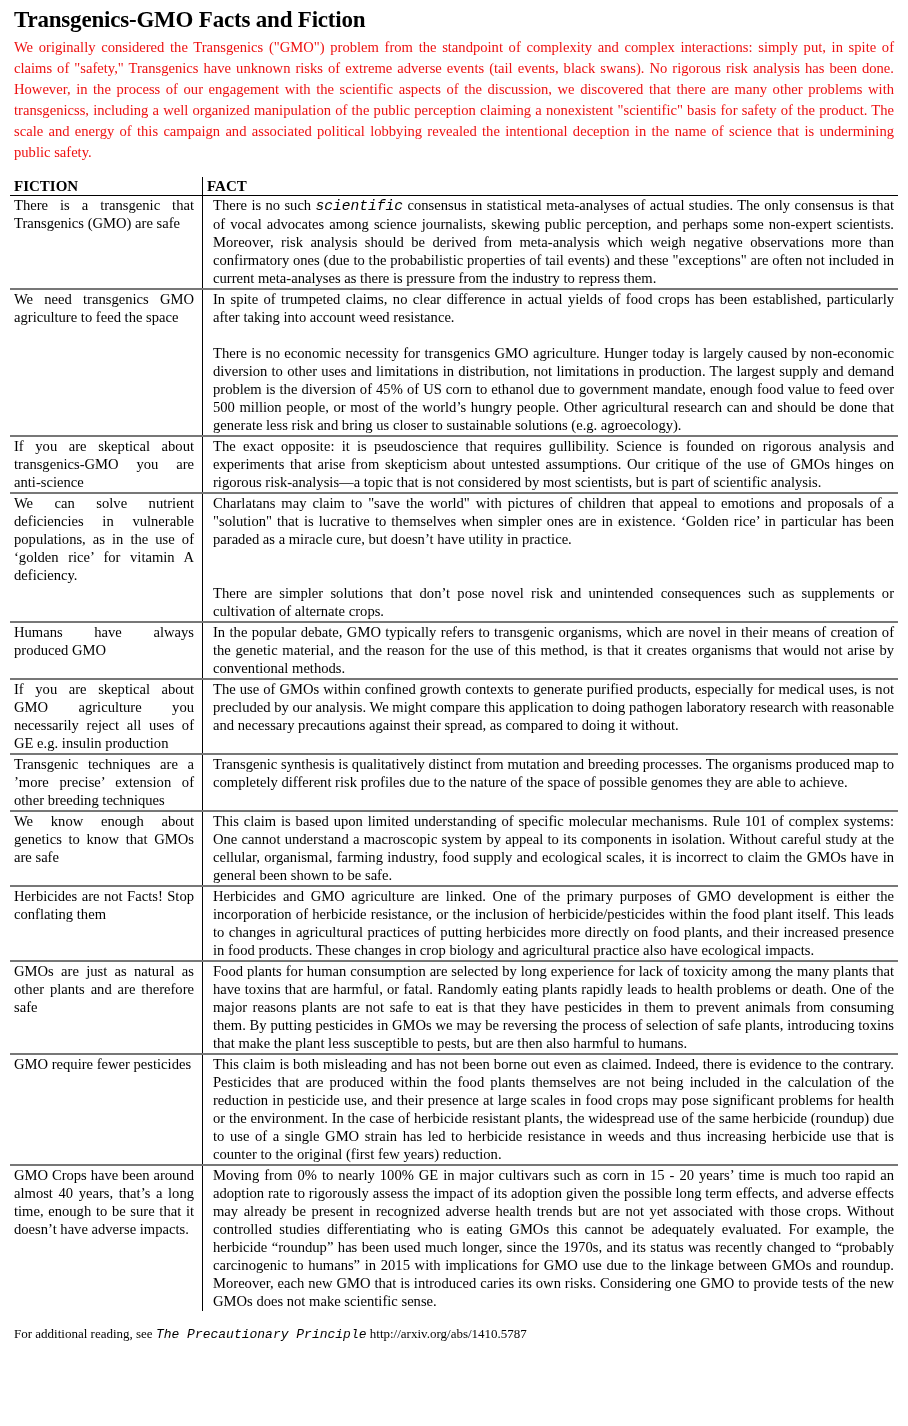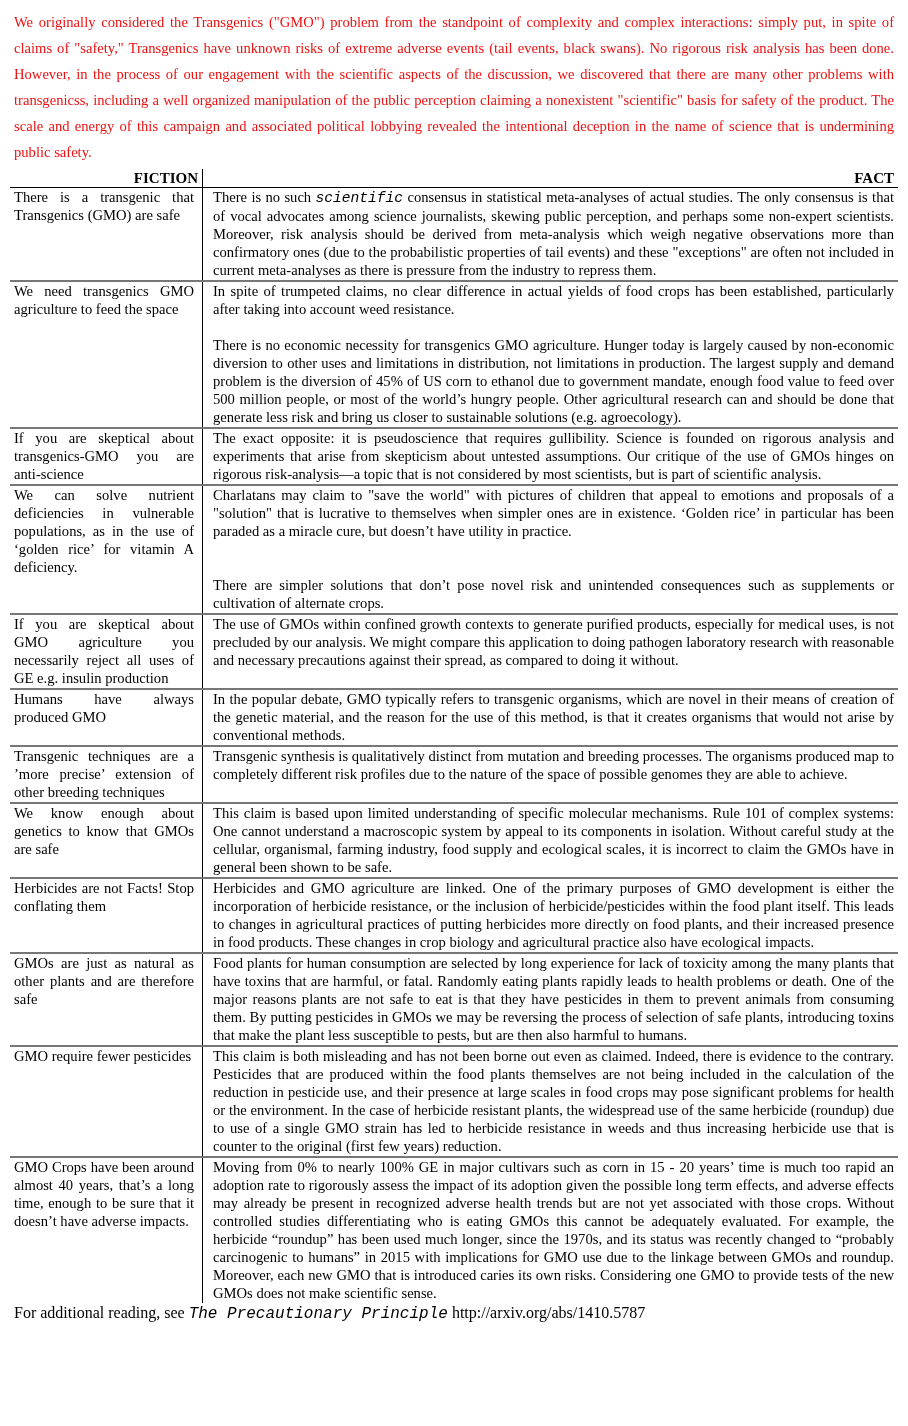--- a/index.html
+++ b/index.html
@@ -7,47 +7,48 @@
     width:908px; height:1426px; overflow:hidden;
     font-family:"Liberation Serif", "DejaVu Serif", serif;
     color:#000;
   }
   .page { padding:6px 14px 0 14px; }
   h1 {
     margin:0; font-size:23px; font-weight:bold; line-height:28px;
     letter-spacing:-0.2px;
   }
   .intro {
-    color:#ee1111; font-size:14.6px; line-height:26px; text-align:justify;
-    margin:3px 0 4px 0;
+    color:#ee1111; font-size:14.6px; line-height:21px; text-align:justify;
+    margin:3px 0 14px 0;
   }
   table {
     border-collapse:collapse; width:888px; margin-left:-4px; margin-top:0;
     font-size:14.6px; line-height:18px;
   }
   th {
-    text-align:right; font-weight:bold; padding:0 4px; font-size:15px; line-height:18px;
+    text-align:left; font-weight:bold; padding:0 4px; font-size:15px; line-height:18px;
   }
   th.c1, td.c1 { width:180px; border-right:1px solid #000; }
   td { vertical-align:top; padding:0 4px 1px 4px; text-align:justify; }
   td.c1 { padding-right:8px; }
   td.c2 { padding-left:10px; }
   thead tr { border-bottom:1px solid #000; }
   tbody tr { border-bottom:2px solid #777; }
   tbody tr:first-child { border-top:1px solid #000; }
   tbody tr:last-child { border-bottom:none; }
   .para { margin:0; }
   .gap { height:18px; }
-  .footer { font-size:16px; line-height:18px; margin-top:1px; }
+  .footer { font-size:13px; line-height:18px; margin-top:14px; }
   em { font-style:italic;font-family:Liberation Mono, monospace; }
 </style>
 </head>
 <body>
 
 <div class="page">
+  <h1>Transgenics-GMO Facts and Fiction</h1>
   <p class="intro" style="color: rgb(238, 17, 17);">We originally considered the Transgenics ("GMO") problem from the standpoint of complexity and complex interactions: simply put, in spite of claims of "safety," Transgenics have unknown risks of extreme adverse events (tail events, black swans). No rigorous risk analysis has been done. However, in the process of our engagement with the scientific aspects of the discussion, we discovered that there are many other problems with transgenicss, including a well organized manipulation of the public perception claiming a nonexistent "scientific" basis for safety of the product. The scale and energy of this campaign and associated political lobbying revealed the intentional deception in the name of science that is undermining public safety.</p>
 
   <table>
     <thead>
       <tr>
         <th class="c1">FICTION</th>
         <th class="c2">FACT</th>
       </tr>
     </thead>
     <tbody>
@@ -69,26 +70,26 @@
       </tr>
       <tr>
         <td class="c1">We can solve nutrient deficiencies in vulnerable populations, as in the use of ‘golden rice’ for vitamin A deficiency.</td>
         <td class="c2">
           <p class="para">Charlatans may claim to "save the world" with pictures of children that appeal to emotions and proposals of a "solution" that is lucrative to themselves when simpler ones are in existence. ‘Golden rice’ in particular has been paraded as a miracle cure, but doesn’t have utility in practice.</p>
           <div class="gap" style="height:36px"></div>
           <p class="para">There are simpler solutions that don’t pose novel risk and unintended consequences such as supplements or cultivation of alternate crops.</p>
         </td>
       </tr>
       <tr>
+        <td class="c1">Humans have always produced GMO</td>
+        <td class="c2">In the popular debate, GMO typically refers to transgenic organisms, which are novel in their means of creation of the genetic material, and the reason for the use of this method, is that it creates organisms that would not arise by conventional methods.</td>
+      </tr>
+      <tr>
         <td class="c1">If you are skeptical about GMO agriculture you necessarily reject all uses of GE e.g. insulin production</td>
         <td class="c2">The use of GMOs within confined growth contexts to generate purified products, especially for medical uses, is not precluded by our analysis. We might compare this application to doing pathogen laboratory research with reasonable and necessary precautions against their spread, as compared to doing it without.</td>
-      </tr>
-      <tr>
-        <td class="c1">Humans have always produced GMO</td>
-        <td class="c2">In the popular debate, GMO typically refers to transgenic organisms, which are novel in their means of creation of the genetic material, and the reason for the use of this method, is that it creates organisms that would not arise by conventional methods.</td>
       </tr>
       <tr>
         <td class="c1">Transgenic techniques are a ’more precise’ extension of other breeding techniques</td>
         <td class="c2">Transgenic synthesis is qualitatively distinct from mutation and breeding processes. The organisms produced map to completely different risk profiles due to the nature of the space of possible genomes they are able to achieve.</td>
       </tr>
       <tr>
         <td class="c1">We know enough about genetics to know that GMOs are safe</td>
         <td class="c2">This claim is based upon limited understanding of specific molecular mechanisms. Rule 101 of complex systems: One cannot understand a macroscopic system by appeal to its components in isolation. Without careful study at the cellular, organismal, farming industry, food supply and ecological scales, it is incorrect to claim the GMOs have in general been shown to be safe.</td>
       </tr>
       <tr>

